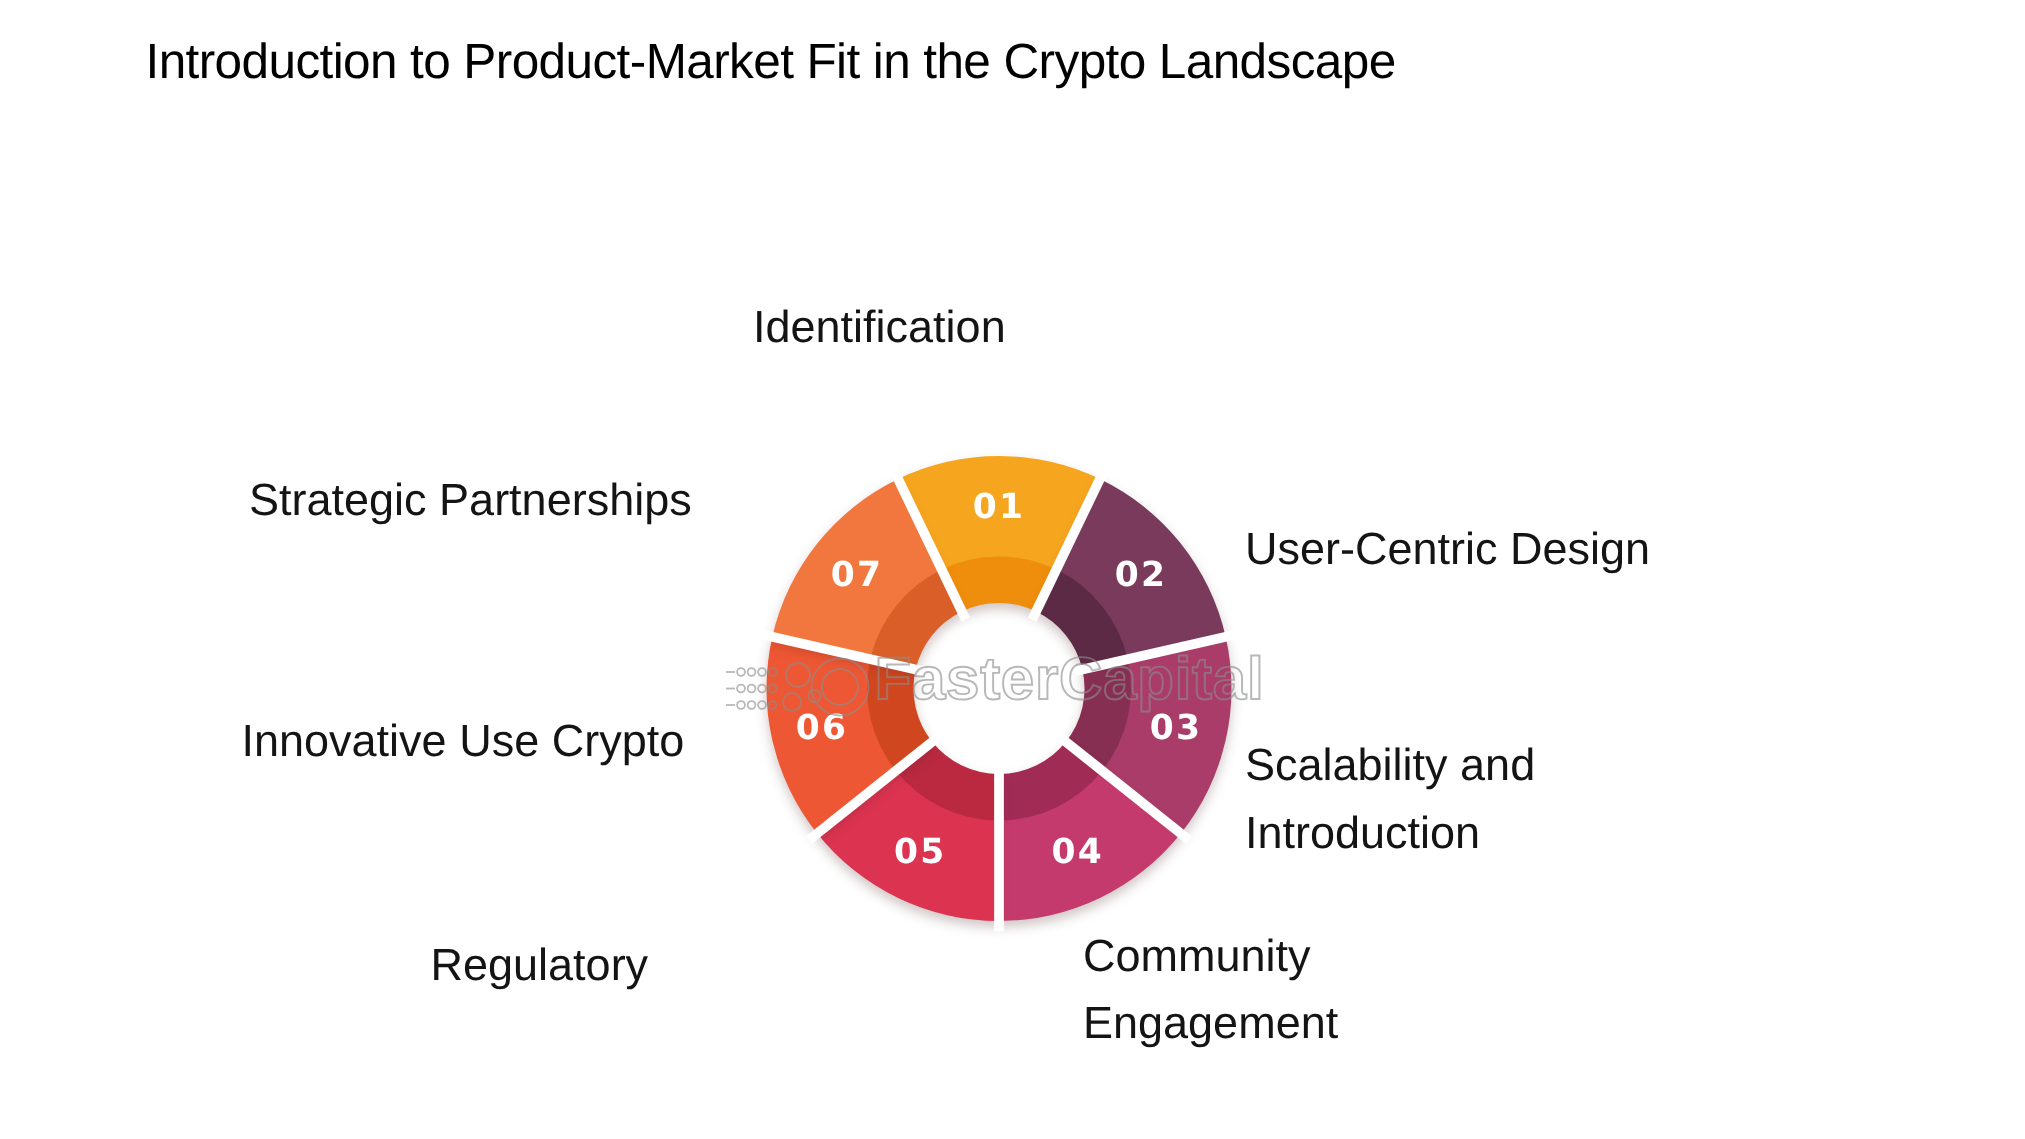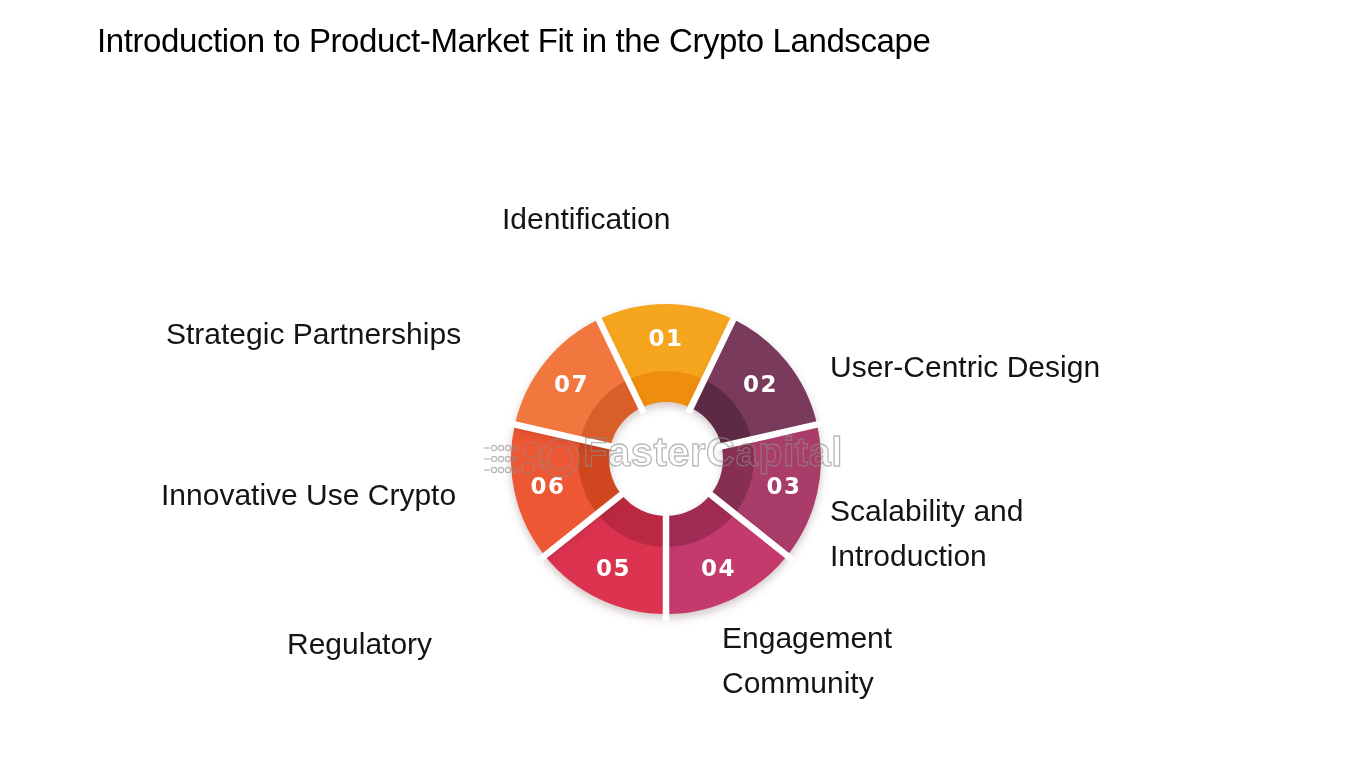--- a/index.html
+++ b/index.html
@@ -110,22 +110,22 @@
         <span>Identification</span>
       </div>
       <div class="seg-label" style="left: 830px; top: 320px; margin-top: 24px;">
         <span>User-Centric Design</span>
       </div>
       <div class="seg-label" style="left: 830px; top: 460px; margin-top: 28px;">
         <span>Scalability and</span>
         <span>Introduction</span>
       </div>
       <div class="seg-label" style="left: 722px; top: 615px;">
+        <span>Community</span>
         <span>Engagement</span>
-        <span>Community</span>
       </div>
       <div class="seg-label" style="left: 287px; top: 621px; text-align: center;">
         <span>Regulatory</span>
       </div>
       <div class="seg-label" style="left: 161px; top: 472px;">
         <span>Innovative Use Crypto</span>
       </div>
       <div class="seg-label" style="left: 166px; top: 311px;">
         <span>Strategic Partnerships</span>
       </div>

